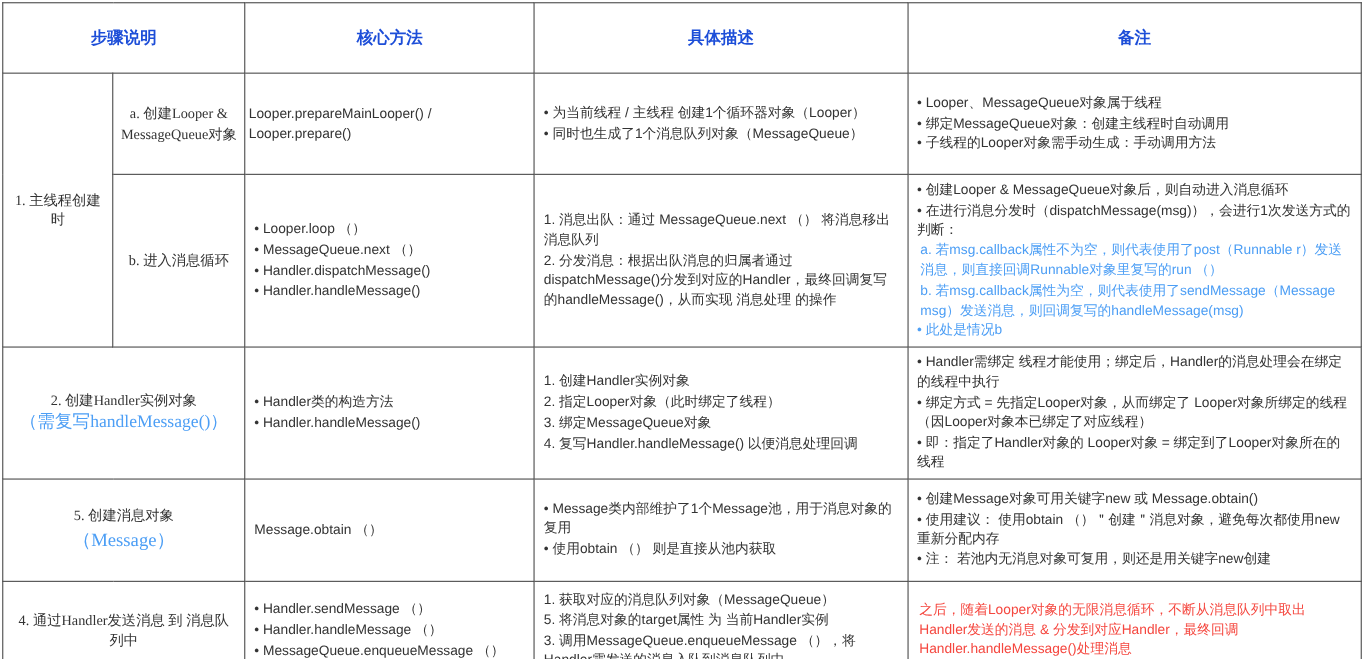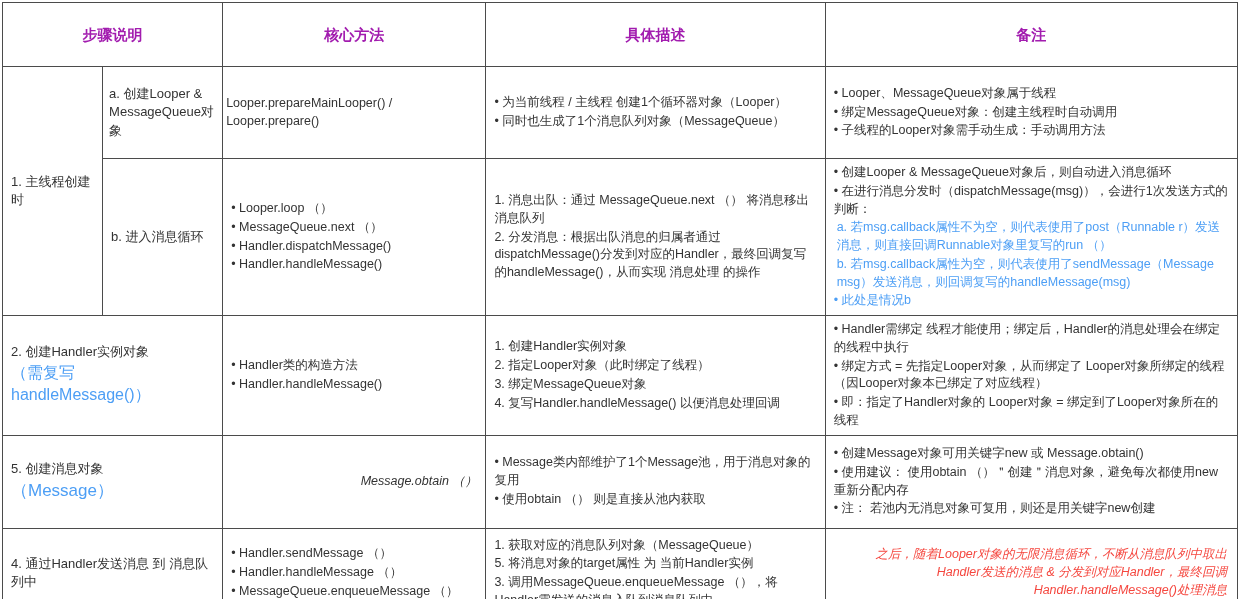--- a/index.html
+++ b/index.html
@@ -21,25 +21,25 @@
     padding:4px 8px;
     font-size:12.5px;
     line-height:1.42;
     word-break:break-word;
     overflow:hidden;
   }
   th{
     font-size:15px;
     font-weight:bold;
     text-align:center;
-    color:#a21caf;
+    color:#1d4ed8;
     padding:6px;
   }
-  .c{text-align:right;font-style:italic;}
-  .step{font-size:13px;color:#333;}
+  .c{text-align:left;}
+  .step{font-size:13px;text-align:center;color:#333;font-family:Liberation Serif, serif;}
   .lines div{margin:1px 0;}
   .blue{color:#4c9ef5;}
   .red{color:#f5473f;}
   .indent{padding-left:3px;}
 </style>
 </head>
 <body>
 
 <table class="main">
   <colgroup>

